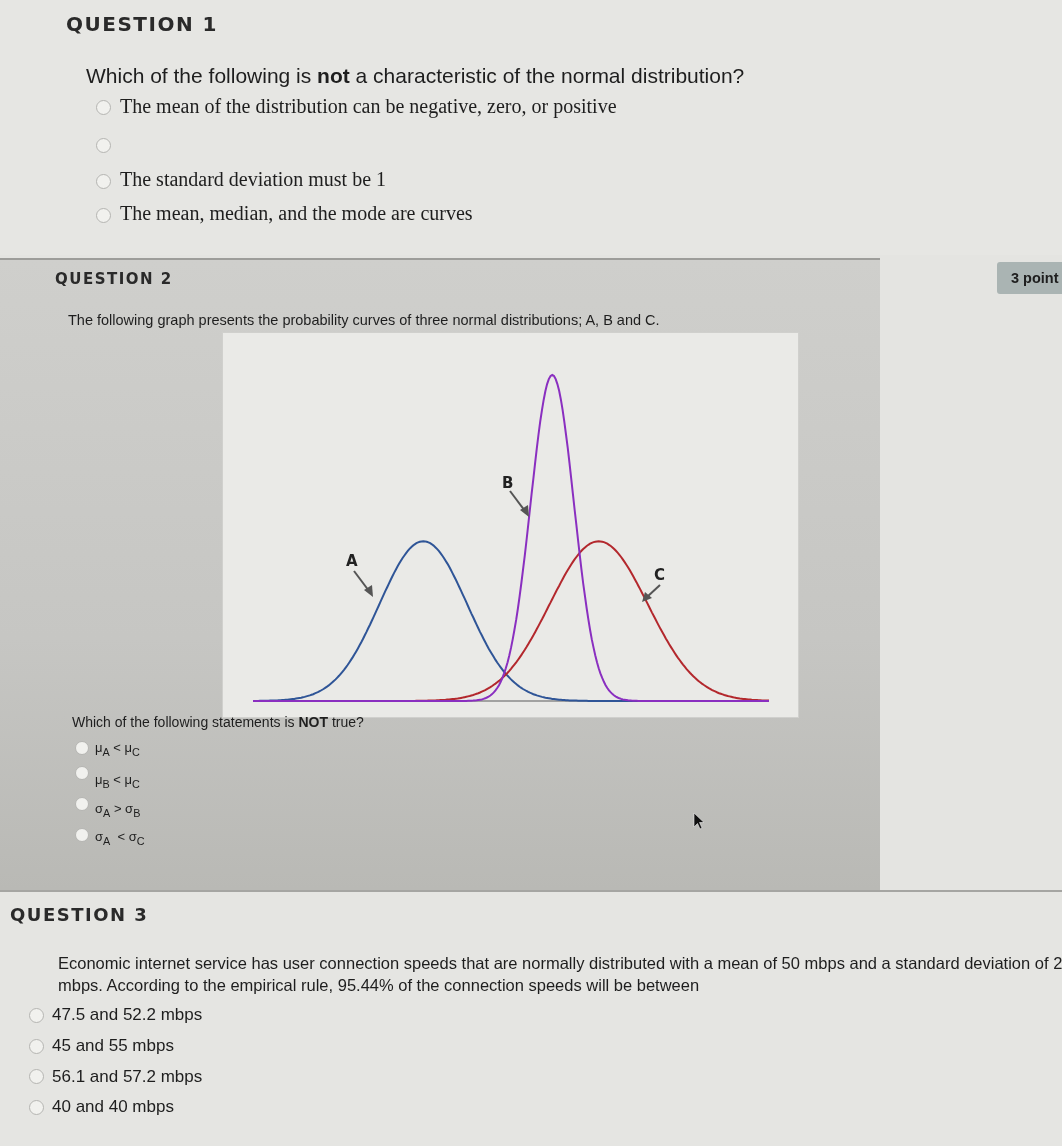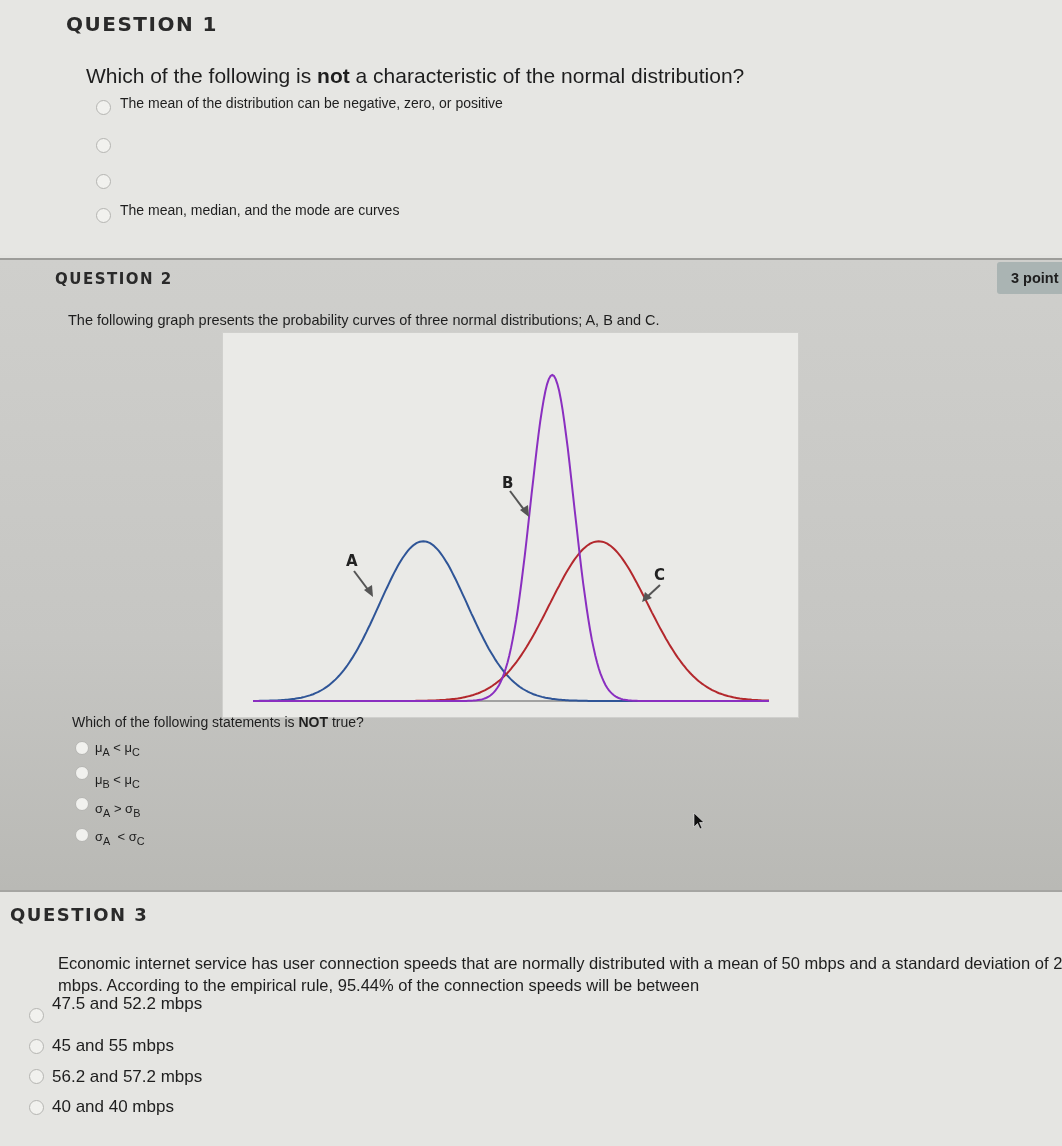--- a/index.html
+++ b/index.html
@@ -13,24 +13,24 @@
   .radio {
     position:absolute; width:15px; height:15px; border-radius:50%;
     border:1.5px solid #b5b5b2; background:#f1f1ee; box-sizing:border-box;
   }
   .opt-text { position:absolute; white-space:nowrap; }
 
   
   #q1 { left:0; top:0; width:1062px; height:255px; background:#e6e6e3; }
   #q1 .q-heading { left:66px; top:12px; font-size:20px; }
   #q1 .prompt { left:86px; top:64px; font-size:21px; }
-  #q1 .opt-text { font-size:14px; left:120px; }
+  #q1 .opt-text { font-size:20px; left:120px;font-family:Liberation Serif, serif; }
 
   
-  #q2 { left:0; top:258px; width:1062px; height:630px;
+  #q2 { left:0; top:258px; width:880px; height:630px;
         background:linear-gradient(180deg,#cfcfcc 0%,#c6c6c3 60%,#b9b9b5 100%);
         border-top:2px solid #9d9d9a; }
   #q2 .q-heading { left:55px; top:10px; font-size:15px; }
   #q2 .prompt { left:68px; top:52px; font-size:14.5px; }
   #points-badge { left:997px; top:2px; width:80px; height:32px; background:#aab4b3;
         border-radius:3px; font-weight:bold; font-size:14.5px; line-height:32px; padding-left:14px; box-sizing:border-box; }
   #graph-frame { left:222px; top:72px; width:575px; height:384px; background:#eaeae7; border:1px solid #d0d0cd; }
   #q2 .sub-prompt { left:72px; top:454px; font-size:14px;text-align:center; }
   #q2 .opt-text { font-size:13px; left:95px; }
 
@@ -50,20 +50,21 @@
   <div class="abs prompt">
     <span>Which of the following is </span><b>not</b><span> a characteristic of the normal distribution?</span>
   </div>
 
   <span class="radio" style="left:96px;top:100px;"></span>
   <span class="opt-text" style="top:95px;">The mean of the distribution can be negative, zero, or positive</span>
 
   <span class="radio" style="left:96px;top:138px;"></span>
 
   <span class="radio" style="left:96px;top:174px;"></span>
+  <span class="opt-text" style="top:168px;">The standard deviation must be 1</span>
 
   <span class="radio" style="left:96px;top:208px;"></span>
   <span class="opt-text" style="top:202px;">The mean, median, and the mode are curves</span>
 </section>
 
 <section id="q2" class="abs">
   <div class="abs q-heading">QUESTION 2</div>
   <div class="abs" id="points-badge">3 point</div>
   <div class="abs prompt">The following graph presents the probability curves of three normal distributions; A, B and C.</div>
 
@@ -120,23 +121,23 @@
 
 <svg id="cursor" class="abs" width="14" height="20" viewBox="0 0 14 20">
   <path d="M1 1 L1 15 L4.5 11.5 L7 17 L9 16 L6.5 10.5 L11 10.5 Z" fill="#111" stroke="#eee" stroke-width="0.6"></path>
 </svg>
 
 <section id="q3" class="abs">
   <div class="abs q-heading">QUESTION 3</div>
   <div class="abs prompt">Economic internet service has user connection speeds that are normally distributed with a mean of 50 mbps and a standard deviation of 2.5 mbps. According to the empirical rule, 95.44% of the connection speeds will be between</div>
 
   <span class="radio" style="left:29px;top:116px;"></span>
-  <span class="opt-text" style="top:102px;">47.5 and 52.2 mbps</span>
+  <span class="opt-text" style="top:113px;">47.5 and 52.2 mbps</span>
 
   <span class="radio" style="left:29px;top:147px;"></span>
   <span class="opt-text" style="top:144px;">45 and 55 mbps</span>
 
   <span class="radio" style="left:29px;top:177px;"></span>
-  <span class="opt-text" style="top:175px;">56.2 and 57.2 mbps</span>
+  <span class="opt-text" style="top:175px;">56.1 and 57.2 mbps</span>
 
   <span class="radio" style="left:29px;top:208px;"></span>
   <span class="opt-text" style="top:205px;">40 and 40 mbps</span>
 </section>
 
 </body></html>

